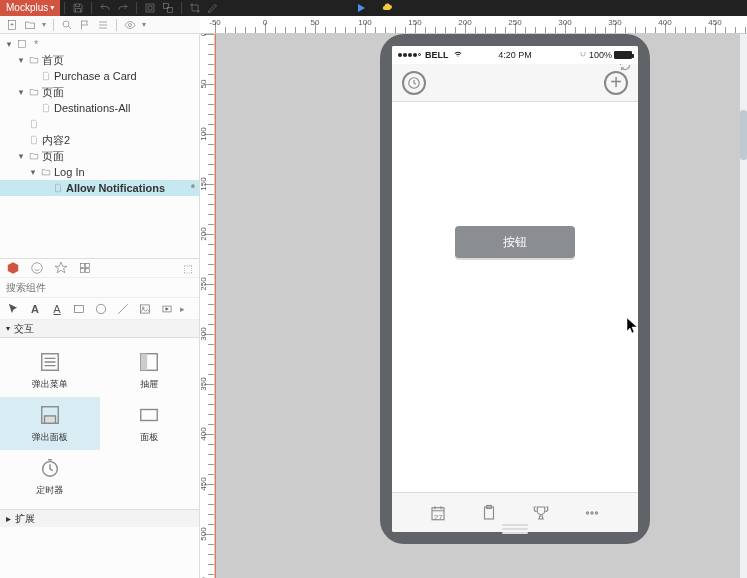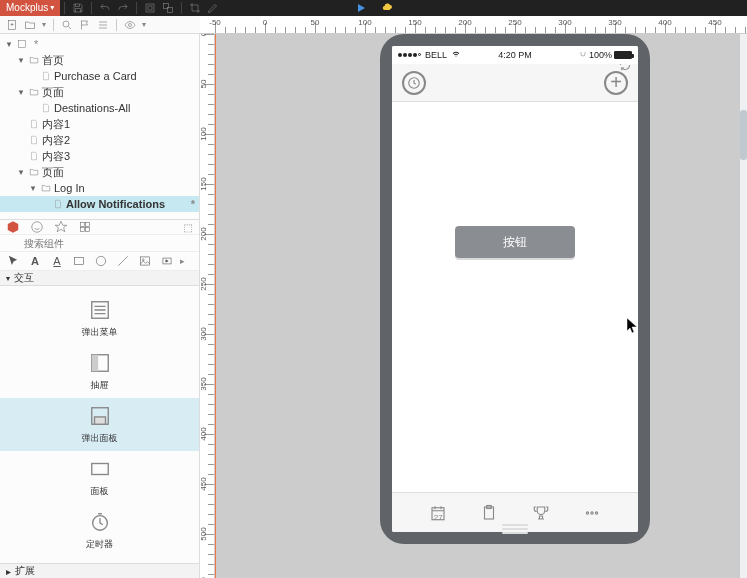--- a/index.html
+++ b/index.html
@@ -42,31 +42,31 @@
 .tree-dot { color: #888; margin-left: 4px; }
 .indent1 { padding-left: 16px; }
 .indent2 { padding-left: 28px; }
 .indent3 { padding-left: 40px; }
 
 
 .comp-header { height: 20px; border-top: 1px solid #ddd; border-bottom: 1px solid #eee; display: flex; align-items: center; padding: 0 6px; gap: 10px; }
 .comp-header .ico { width: 14px; height: 14px; display: flex; align-items: center; justify-content: center; color: #666; }
 .comp-header .cube { color: #d15340; }
 .comp-header .right { margin-left: auto; color: #888; font-size: 10px; }
-.comp-search { height: 20px; border-bottom: 1px solid #eee; display: flex; align-items: center; padding: 0 24px; }
+.comp-search { height: 20px; border-bottom: 1px solid #eee; display: flex; align-items: center; padding: 0 6px; }
 .comp-search input { border: none; background: transparent; font-size: 10px; color: #888; width: 100%; outline: none; }
 
 .shape-row { height: 22px; border-bottom: 1px solid #eee; display: flex; align-items: center; gap: 4px; padding: 0 4px; }
 .shape-row .sh { width: 18px; height: 18px; display: flex; align-items: center; justify-content: center; color: #555; }
 .shape-row .sh svg { width: 14px; height: 14px; }
 .shape-row .arrow { color: #888; font-size: 9px; }
 
 .cat-header { height: 18px; background: #f3f3f3; border-bottom: 1px solid #ddd; display: flex; align-items: center; padding: 0 6px; font-size: 10px; color: #333; gap: 4px; }
 .cat-header .tw { font-size: 8px; }
-.grid { display: grid; grid-template-columns: repeat(1, 1fr); padding: 6px 0; }
+.grid { display: grid; grid-template-columns: repeat(2, 1fr); padding: 6px 0; }
 .grid-item { display: flex; flex-direction: column; align-items: center; gap: 4px; padding: 6px 2px; }
 .grid-item .gicon { width: 24px; height: 24px; display: flex; align-items: center; justify-content: center; }
 .grid-item .gicon svg { width: 22px; height: 22px; stroke: #888; fill: none; stroke-width: 1.5; }
 .grid-item.selected { background: #d8ecf4; }
 .grid-item span { font-size: 9px; color: #333; }
 
 .ext-header { height: 18px; background: #f3f3f3; border-top: 1px solid #ddd; display: flex; align-items: center; padding: 0 6px; font-size: 10px; color: #333; gap: 4px; }
 
 
 .canvas { position: absolute; left: 200px; right: 0; top: 34px; bottom: 0; background: #ccc; overflow: hidden; }
@@ -83,21 +83,21 @@
 .speaker { position: absolute; top: 12px; left: 50%; transform: translateX(-50%); width: 30px; height: 4px; background: #4a4d50; border-radius: 2px; }
 .rotate-icon { position: absolute; top: 24px; right: 18px; color: #9ca0a4; }
 .rotate-icon svg { width: 14px; height: 14px; }
 .home-ind { position: absolute; bottom: 10px; left: 50%; transform: translateX(-50%); display: flex; flex-direction: column; gap: 2px; }
 .home-ind div { width: 26px; height: 2px; background: #ddd; border-radius: 1px; }
 
 .status { height: 18px; background: #fff; display: flex; align-items: center; padding: 0 6px; font-size: 9px; color: #222; }
 .status .dots { display: flex; gap: 1px; margin-right: 4px; }
 .status .dots i { width: 4px; height: 4px; border-radius: 50%; background: #222; }
 .status .dots i.empty { background: transparent; border: 1px solid #222; width: 3px; height: 3px; }
-.status .carrier { font-weight: normal; }
+.status .carrier { font-weight: bold; }
 .status .wifi { margin-left: 4px; }
 .status .time { position: absolute; left: 50%; transform: translateX(-50%); }
 .status .batt { margin-left: auto; display: flex; align-items: center; gap: 2px; }
 .status .batt-icon { width: 18px; height: 8px; border: 1px solid #222; border-radius: 1px; position: relative; background: #222; }
 .status .batt-icon::after { content: ''; position: absolute; right: -3px; top: 2px; width: 2px; height: 4px; background: #222; border-radius: 0 1px 1px 0; }
 
 .navbar { height: 38px; background: #f6f6f6; border-bottom: 1px solid #ddd; display: flex; align-items: center; justify-content: space-between; padding: 0 10px; }
 .navbar .circ { width: 24px; height: 24px; border: 2px solid #888; border-radius: 50%; display: flex; align-items: center; justify-content: center; }
 .navbar .circ svg { width: 14px; height: 14px; stroke: #888; fill: none; stroke-width: 2; }
 .navbar .plus { font-size: 20px; color: #888; font-weight: 300; }
@@ -336,39 +336,29 @@
           </span>
           <span class="tree-label">Destinations-All</span>
         </div>
         <div class="tree-row indent1">
           <span class="tree-tw"></span>
           <span class="tree-icon">
             <svg viewBox="0 0 24 24" fill="none" stroke="#888">
               <path d="M6 3h9l3 3v15H6z"></path>
             </svg>
           </span>
-          <span class="tree-label">内容1</span>
         </div>
         <div class="tree-row indent1">
           <span class="tree-tw"></span>
           <span class="tree-icon">
             <svg viewBox="0 0 24 24" fill="none" stroke="#888">
               <path d="M6 3h9l3 3v15H6z"></path>
             </svg>
           </span>
           <span class="tree-label">内容2</span>
-        </div>
-        <div class="tree-row indent1">
-          <span class="tree-tw"></span>
-          <span class="tree-icon">
-            <svg viewBox="0 0 24 24" fill="none" stroke="#888">
-              <path d="M6 3h9l3 3v15H6z"></path>
-            </svg>
-          </span>
-          <span class="tree-label">内容3</span>
         </div>
         <div class="tree-row indent1">
           <span class="tree-tw">▾</span>
           <span class="tree-icon">
             <svg viewBox="0 0 24 24" fill="none" stroke="#555">
               <path d="M3 6h6l2 2h10v11H3z"></path>
             </svg>
           </span>
           <span class="tree-label">页面</span>
         </div>

